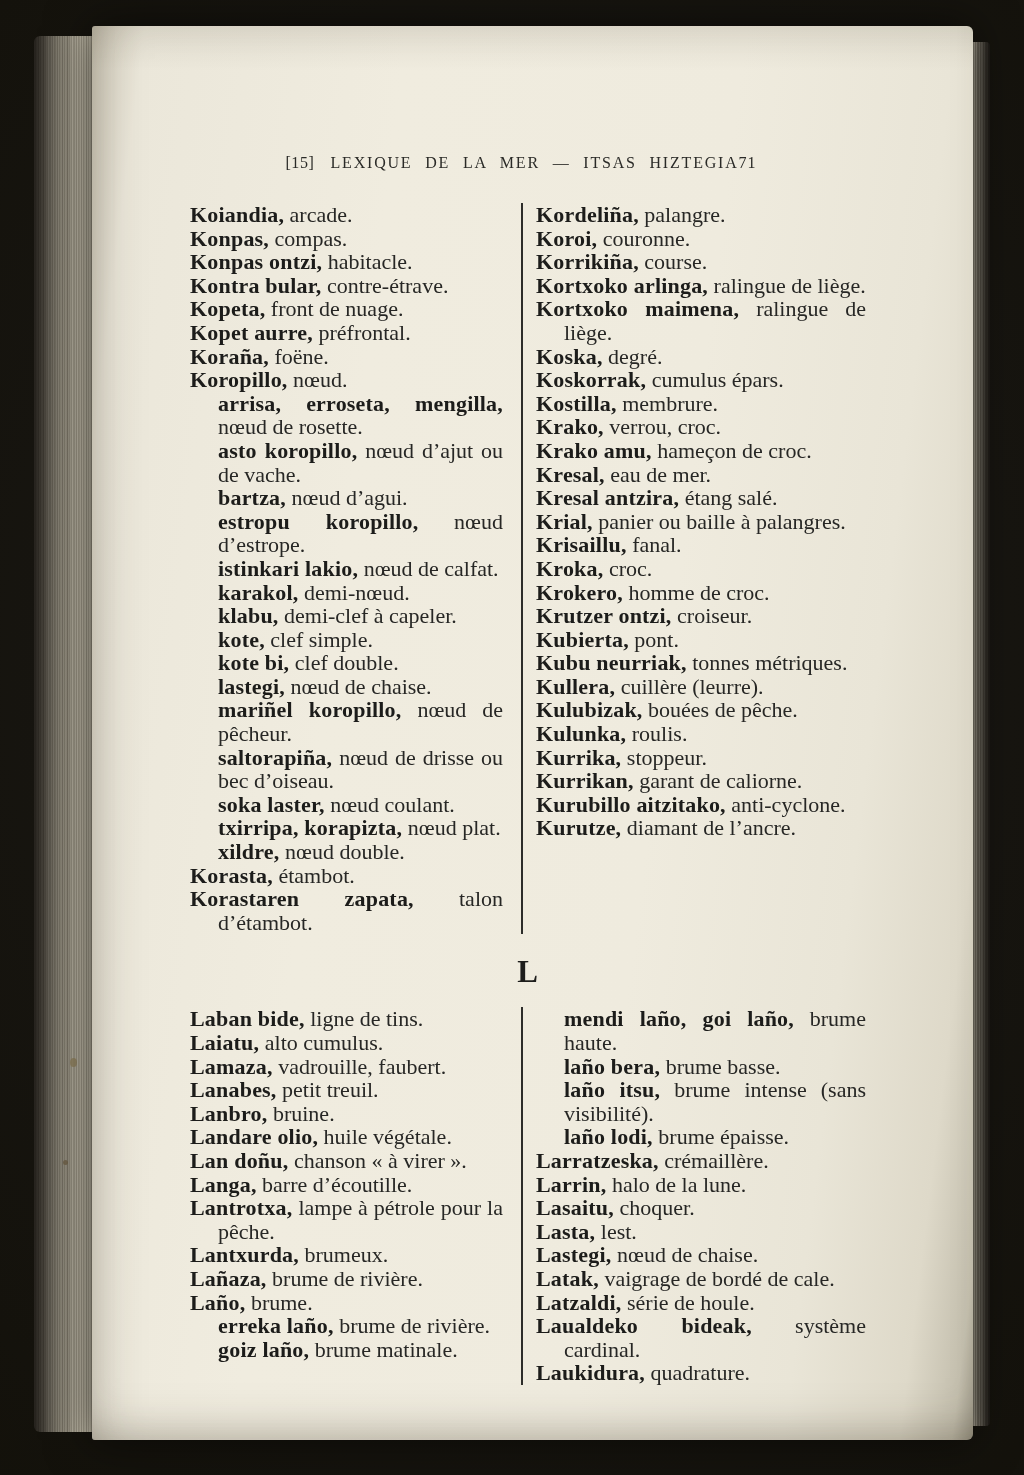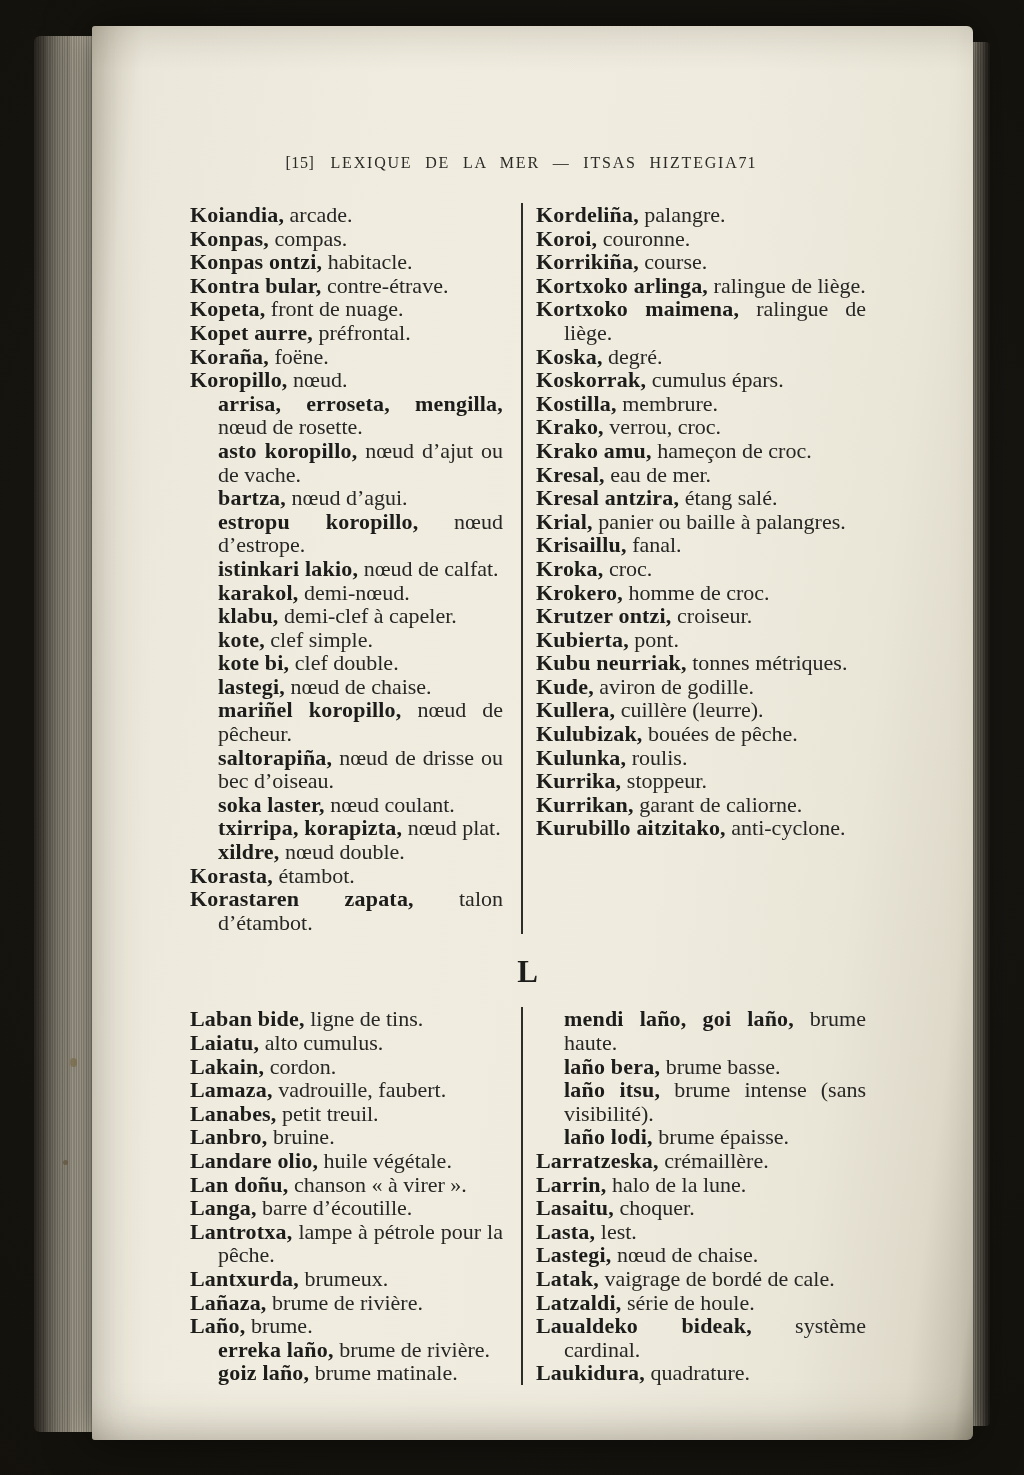--- a/index.html
+++ b/index.html
@@ -175,37 +175,36 @@
             <p class="entry"><b>Krako amu,</b> hameçon de croc.</p>
             <p class="entry"><b>Kresal,</b> eau de mer.</p>
             <p class="entry"><b>Kresal antzira,</b> étang salé.</p>
             <p class="entry"><b>Krial,</b> panier ou baille à palangres.</p>
             <p class="entry"><b>Krisaillu,</b> fanal.</p>
             <p class="entry"><b>Kroka,</b> croc.</p>
             <p class="entry"><b>Krokero,</b> homme de croc.</p>
             <p class="entry"><b>Krutzer ontzi,</b> croiseur.</p>
             <p class="entry"><b>Kubierta,</b> pont.</p>
             <p class="entry"><b>Kubu neurriak,</b> tonnes métriques.</p>
-            <p class="entry"><b>Kude,</b> aviron de godille.</p>
             <p class="entry"><b>Kullera,</b> cuillère (leurre).</p>
             <p class="entry"><b>Kulubizak,</b> bouées de pêche.</p>
             <p class="entry"><b>Kulunka,</b> roulis.</p>
             <p class="entry"><b>Kurrika,</b> stoppeur.</p>
             <p class="entry"><b>Kurrikan,</b> garant de caliorne.</p>
             <p class="entry"><b>Kurubillo aitzitako,</b> anti-cyclone.</p>
+            <p class="entry"><b>Kurutze,</b> diamant de l’ancre.</p>
           </div>
       </div>
 
       <h2 class="letter">L</h2>
 
       <div class="cols">
         <div class="col col-left">
             <p class="entry"><b>Laban bide,</b> ligne de tins.</p>
             <p class="entry"><b>Laiatu,</b> alto cumulus.</p>
-            <p class="entry"><b>Lakain,</b> cordon.</p>
             <p class="entry"><b>Lamaza,</b> vadrouille, faubert.</p>
             <p class="entry"><b>Lanabes,</b> petit treuil.</p>
             <p class="entry"><b>Lanbro,</b> bruine.</p>
             <p class="entry"><b>Landare olio,</b> huile végétale.</p>
             <p class="entry"><b>Lan doñu,</b> chanson « à virer ».</p>
             <p class="entry"><b>Langa,</b> barre d’écoutille.</p>
             <p class="entry"><b>Lantrotxa,</b> lampe à pétrole pour la pêche.</p>
             <p class="entry"><b>Lantxurda,</b> brumeux.</p>
             <p class="entry"><b>Lañaza,</b> brume de rivière.</p>
             <p class="entry"><b>Laño,</b> brume.</p>

